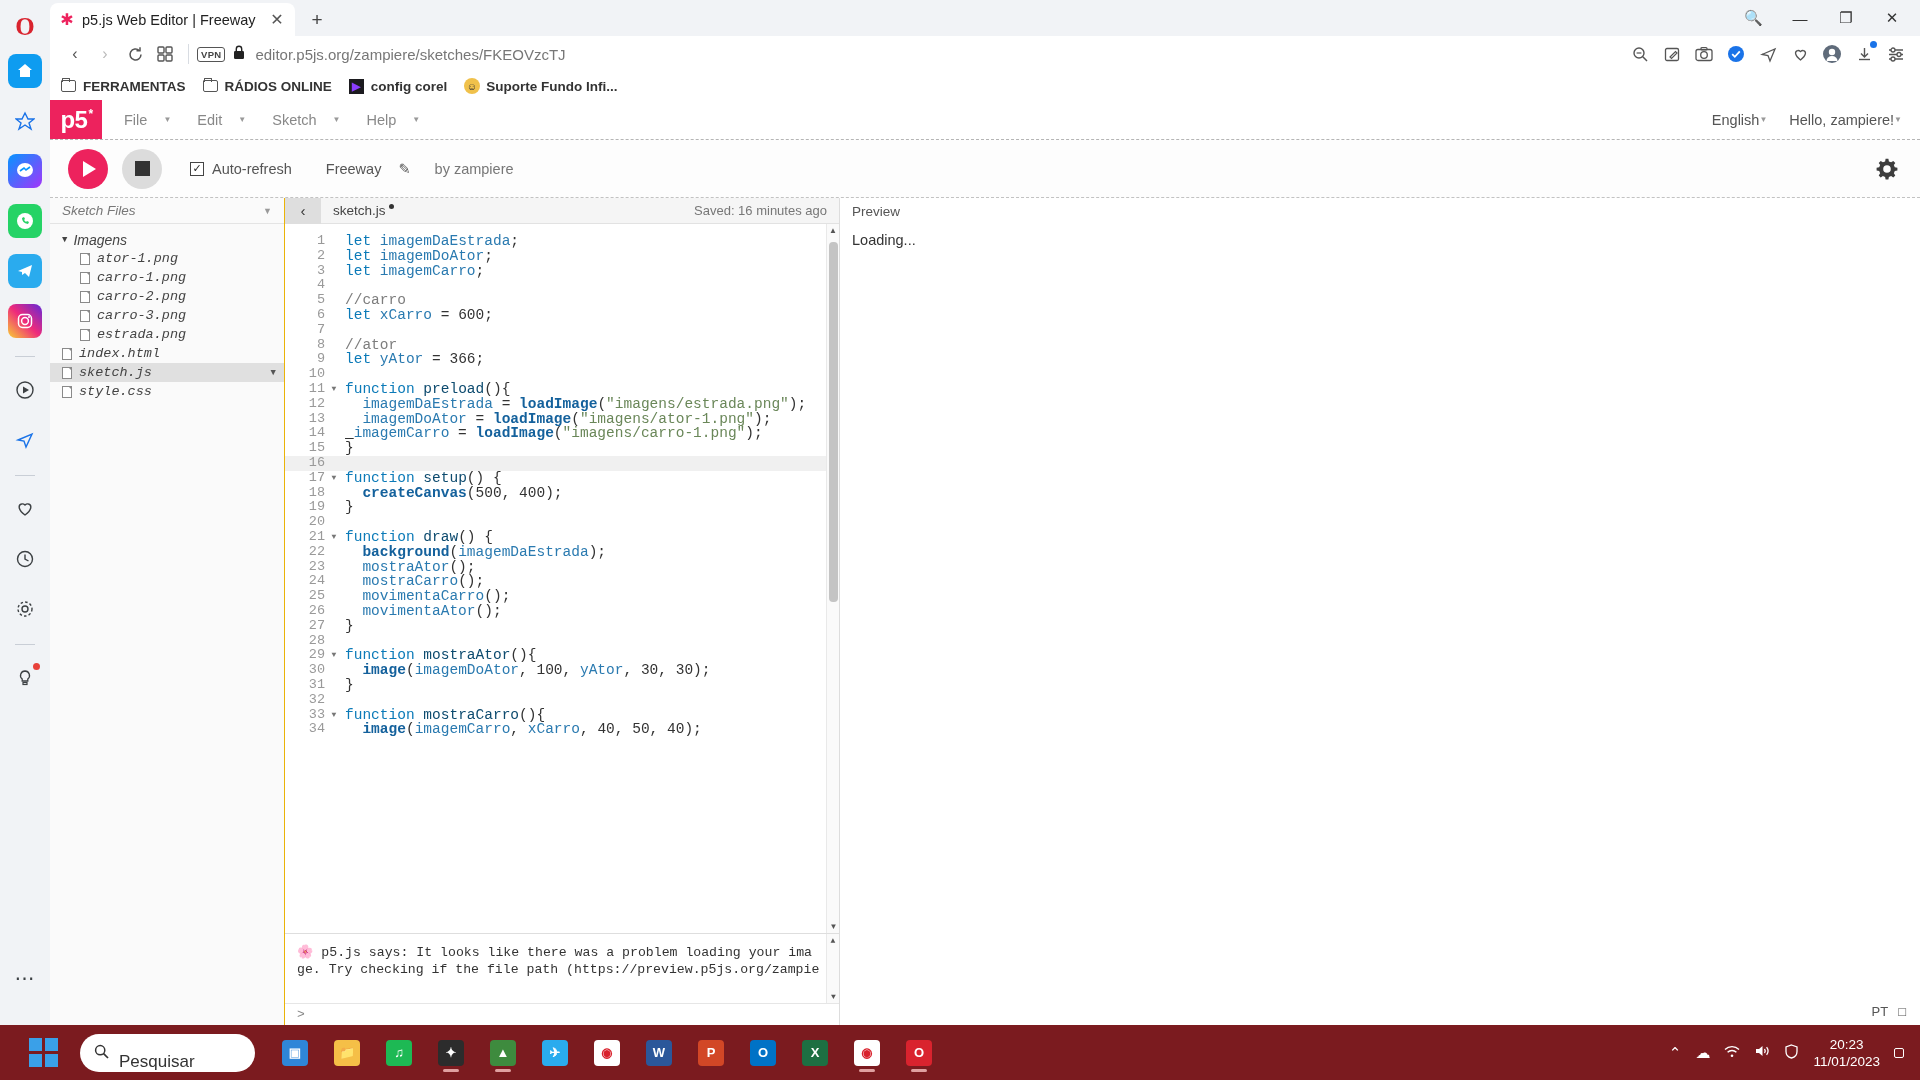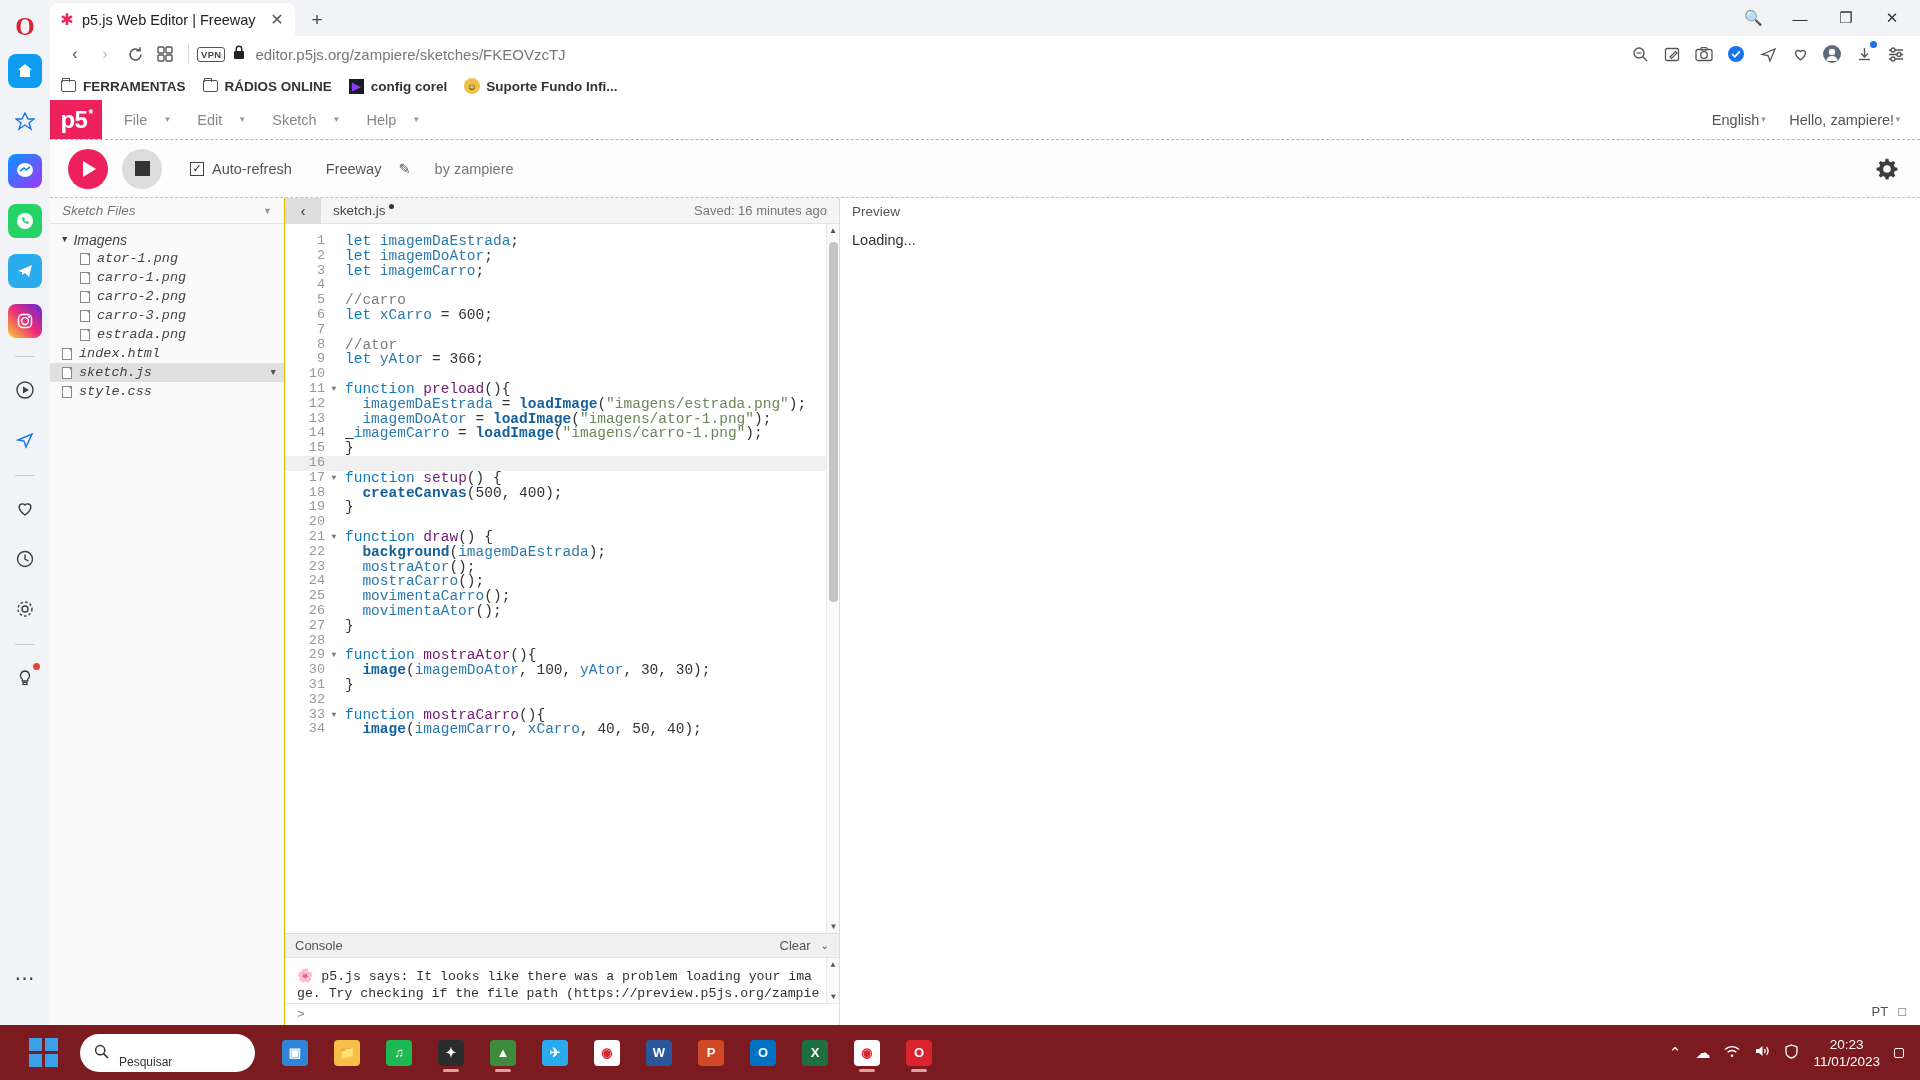--- a/index.html
+++ b/index.html
@@ -183,21 +183,21 @@
   }
   .foldcol { width: 10px; flex: none; color: #777; font-size: 8px; text-align:center; }
   .ctext { padding-left: 6px; }
   .kw  { color: #0b7ab8; }
   .fnb { color: #14619c; font-weight: bold; }
   .cm  { color: #7d7d7d; }
   .str { color: #6a8759; }
   .num { color: #333; }
   .var { color: #2a7ab0; }
   .pln { color: #333; }
-  .def { color: #701a75; }
+  .def { color: #0c4a6e; }
   .und { text-decoration: underline; }
 
   .vscroll { position: absolute; right: 0; top: 0; width: 13px; height: 100%; background: #fafafa; border-left:1px solid #e9e9e9; }
   .vscroll .up, .vscroll .down { height: 13px; display:flex; align-items:center; justify-content:center; font-size:8px; color:#555; }
   .vscroll .thumb { position:absolute; left:2px; width:9px; background:#c4c4c4; border-radius:4px; }
 
   #console { height: 92px; border-top: 1px solid #dedede; background: #fff; display:flex; flex-direction:column; }
   #consolehead { height: 24px; background: #f0f0f0; display:flex; align-items:center; padding: 0 10px;
                  font-size: 13px; color: #555; border-bottom: 1px solid #e0e0e0; }
   #consolehead .clear { margin-left: auto; margin-right: 10px; cursor: pointer; }
@@ -224,21 +224,21 @@
     display: flex; align-items: center;
   }
   #winstart { width: 46px; height: 46px; margin-left: 20px; display: flex; align-items: center; justify-content: center; cursor: pointer; }
   .winlogo { display: grid; grid-template-columns: 13px 13px; grid-template-rows: 13px 13px; gap: 3px; }
   .winlogo i { background: #3aa0e8; display: block; }
   #searchpill {
     width: 175px; height: 38px; border-radius: 19px; background: #fff;
     display: flex; align-items: center; padding-left: 14px; gap: 10px; margin-left: 14px; cursor: text;
   }
   #searchpill .mag { font-size: 15px; color: #444; }
-  #searchpill .ph { font-size: 12px; color: #333; margin-top: 19px; }
+  #searchpill .ph { font-size: 17px; color: #333; margin-top: 19px; }
   .tbicon { width: 44px; height: 44px; display:flex; align-items:center; justify-content:center;
             margin-left: 8px; cursor: pointer; position: relative; }
   .tbsq { width: 26px; height: 26px; border-radius: 4px; display:flex; align-items:center; justify-content:center;
           color: #fff; font-size: 13px; font-weight: bold; }
   .running { position: absolute; bottom: 3px; left: 50%; transform: translateX(-50%);
              width: 16px; height: 3px; border-radius: 2px; background: #e0a0a0; }
   #tray { margin-left: auto; display: flex; align-items: center; gap: 14px; padding-right: 16px; color: #fff; }
   .trayicon { font-size: 15px; cursor: pointer; }
   #clock { text-align: center; font-size: 13.5px; line-height: 17px; color: #fff; cursor: pointer; }
   #notifdot { width: 10px; height: 10px; border: 1.5px solid #fff; border-radius: 2px; }
@@ -578,25 +578,20 @@
       <div id="codearea">
         <div class="code" id="codelines"><div class="cline"><span class="gut">1</span><span class="foldcol"></span><span class="ctext"><span class="kw">let </span><span class="var">imagemDaEstrada</span><span class="pln">;</span></span></div><div class="cline"><span class="gut">2</span><span class="foldcol"></span><span class="ctext"><span class="kw">let </span><span class="var">imagemDoAtor</span><span class="pln">;</span></span></div><div class="cline"><span class="gut">3</span><span class="foldcol"></span><span class="ctext"><span class="kw">let </span><span class="var">imagemCarro</span><span class="pln">;</span></span></div><div class="cline"><span class="gut">4</span><span class="foldcol"></span><span class="ctext"></span></div><div class="cline"><span class="gut">5</span><span class="foldcol"></span><span class="ctext"><span class="cm">//carro</span></span></div><div class="cline"><span class="gut">6</span><span class="foldcol"></span><span class="ctext"><span class="kw">let </span><span class="var">xCarro</span><span class="pln"> = </span><span class="num">600</span><span class="pln">;</span></span></div><div class="cline"><span class="gut">7</span><span class="foldcol"></span><span class="ctext"></span></div><div class="cline"><span class="gut">8</span><span class="foldcol"></span><span class="ctext"><span class="cm">//ator</span></span></div><div class="cline"><span class="gut">9</span><span class="foldcol"></span><span class="ctext"><span class="kw">let </span><span class="var">yAtor</span><span class="pln"> = </span><span class="num">366</span><span class="pln">;</span></span></div><div class="cline"><span class="gut">10</span><span class="foldcol"></span><span class="ctext"></span></div><div class="cline"><span class="gut">11</span><span class="foldcol">▼</span><span class="ctext"><span class="kw">function </span><span class="def">preload</span><span class="pln">(){</span></span></div><div class="cline"><span class="gut">12</span><span class="foldcol"></span><span class="ctext"><span class="pln">  </span><span class="var">imagemDaEstrada</span><span class="pln"> = </span><span class="fnb">loadImage</span><span class="pln">(</span><span class="str">"imagens/estrada.png"</span><span class="pln">);</span></span></div><div class="cline"><span class="gut">13</span><span class="foldcol"></span><span class="ctext"><span class="pln">  </span><span class="var">imagemDoAtor</span><span class="pln"> = </span><span class="fnb">loadImage</span><span class="pln">(</span><span class="str">"imagens/ator-1.png"</span><span class="pln">);</span></span></div><div class="cline"><span class="gut">14</span><span class="foldcol"></span><span class="ctext"><span class="und"> </span><span class="var">imagemCarro</span><span class="pln"> = </span><span class="fnb">loadImage</span><span class="pln">(</span><span class="str">"imagens/carro-1.png"</span><span class="pln">);</span></span></div><div class="cline"><span class="gut">15</span><span class="foldcol"></span><span class="ctext"><span class="pln">}</span></span></div><div class="cline hl"><span class="gut">16</span><span class="foldcol"></span><span class="ctext"></span></div><div class="cline"><span class="gut">17</span><span class="foldcol">▼</span><span class="ctext"><span class="kw">function </span><span class="def">setup</span><span class="pln">() {</span></span></div><div class="cline"><span class="gut">18</span><span class="foldcol"></span><span class="ctext"><span class="pln">  </span><span class="fnb">createCanvas</span><span class="pln">(</span><span class="num">500</span><span class="pln">, </span><span class="num">400</span><span class="pln">);</span></span></div><div class="cline"><span class="gut">19</span><span class="foldcol"></span><span class="ctext"><span class="pln">}</span></span></div><div class="cline"><span class="gut">20</span><span class="foldcol"></span><span class="ctext"></span></div><div class="cline"><span class="gut">21</span><span class="foldcol">▼</span><span class="ctext"><span class="kw">function </span><span class="def">draw</span><span class="pln">() {</span></span></div><div class="cline"><span class="gut">22</span><span class="foldcol"></span><span class="ctext"><span class="pln">  </span><span class="fnb">background</span><span class="pln">(</span><span class="var">imagemDaEstrada</span><span class="pln">);</span></span></div><div class="cline"><span class="gut">23</span><span class="foldcol"></span><span class="ctext"><span class="pln">  </span><span class="var">mostraAtor</span><span class="pln">();</span></span></div><div class="cline"><span class="gut">24</span><span class="foldcol"></span><span class="ctext"><span class="pln">  </span><span class="var">mostraCarro</span><span class="pln">();</span></span></div><div class="cline"><span class="gut">25</span><span class="foldcol"></span><span class="ctext"><span class="pln">  </span><span class="var">movimentaCarro</span><span class="pln">();</span></span></div><div class="cline"><span class="gut">26</span><span class="foldcol"></span><span class="ctext"><span class="pln">  </span><span class="var">movimentaAtor</span><span class="pln">();</span></span></div><div class="cline"><span class="gut">27</span><span class="foldcol"></span><span class="ctext"><span class="pln">}</span></span></div><div class="cline"><span class="gut">28</span><span class="foldcol"></span><span class="ctext"></span></div><div class="cline"><span class="gut">29</span><span class="foldcol">▼</span><span class="ctext"><span class="kw">function </span><span class="def">mostraAtor</span><span class="pln">(){</span></span></div><div class="cline"><span class="gut">30</span><span class="foldcol"></span><span class="ctext"><span class="pln">  </span><span class="fnb">image</span><span class="pln">(</span><span class="var">imagemDoAtor</span><span class="pln">, </span><span class="num">100</span><span class="pln">, </span><span class="var">yAtor</span><span class="pln">, </span><span class="num">30</span><span class="pln">, </span><span class="num">30</span><span class="pln">);</span></span></div><div class="cline"><span class="gut">31</span><span class="foldcol"></span><span class="ctext"><span class="pln">}</span></span></div><div class="cline"><span class="gut">32</span><span class="foldcol"></span><span class="ctext"></span></div><div class="cline"><span class="gut">33</span><span class="foldcol">▼</span><span class="ctext"><span class="kw">function </span><span class="def">mostraCarro</span><span class="pln">(){</span></span></div><div class="cline"><span class="gut">34</span><span class="foldcol"></span><span class="ctext"><span class="pln">  </span><span class="fnb">image</span><span class="pln">(</span><span class="var">imagemCarro</span><span class="pln">, </span><span class="var">xCarro</span><span class="pln">, </span><span class="num">40</span><span class="pln">, </span><span class="num">50</span><span class="pln">, </span><span class="num">40</span><span class="pln">);</span></span></div></div>
         <div class="vscroll">
           <div class="up">▲</div>
           <div class="thumb" style="top:18px;height:360px;"></div>
           <div class="down" style="position:absolute;bottom:0;width:13px;">▼</div>
         </div>
       </div>
 
       <div id="console">
-        <div id="consolehead">
-          <span>Console</span>
-          <span class="clear">Clear</span>
-          <span class="ccaret">⌄</span>
-        </div>
         <div id="consolebody">
           <span class="msgicon">🌸</span>
           <span id="consolemsg">  p5.js says: It looks like there was a problem loading your ima<br>ge. Try checking if the file path (https://preview.p5js.org/zampie</span>
           <div class="vscroll" style="top:0;">
             <div class="up">▲</div>
             <div class="down" style="position:absolute;bottom:0;width:13px;">▼</div>
           </div>
         </div>
         <div id="consoleprompt">
           <span>&gt;</span>

